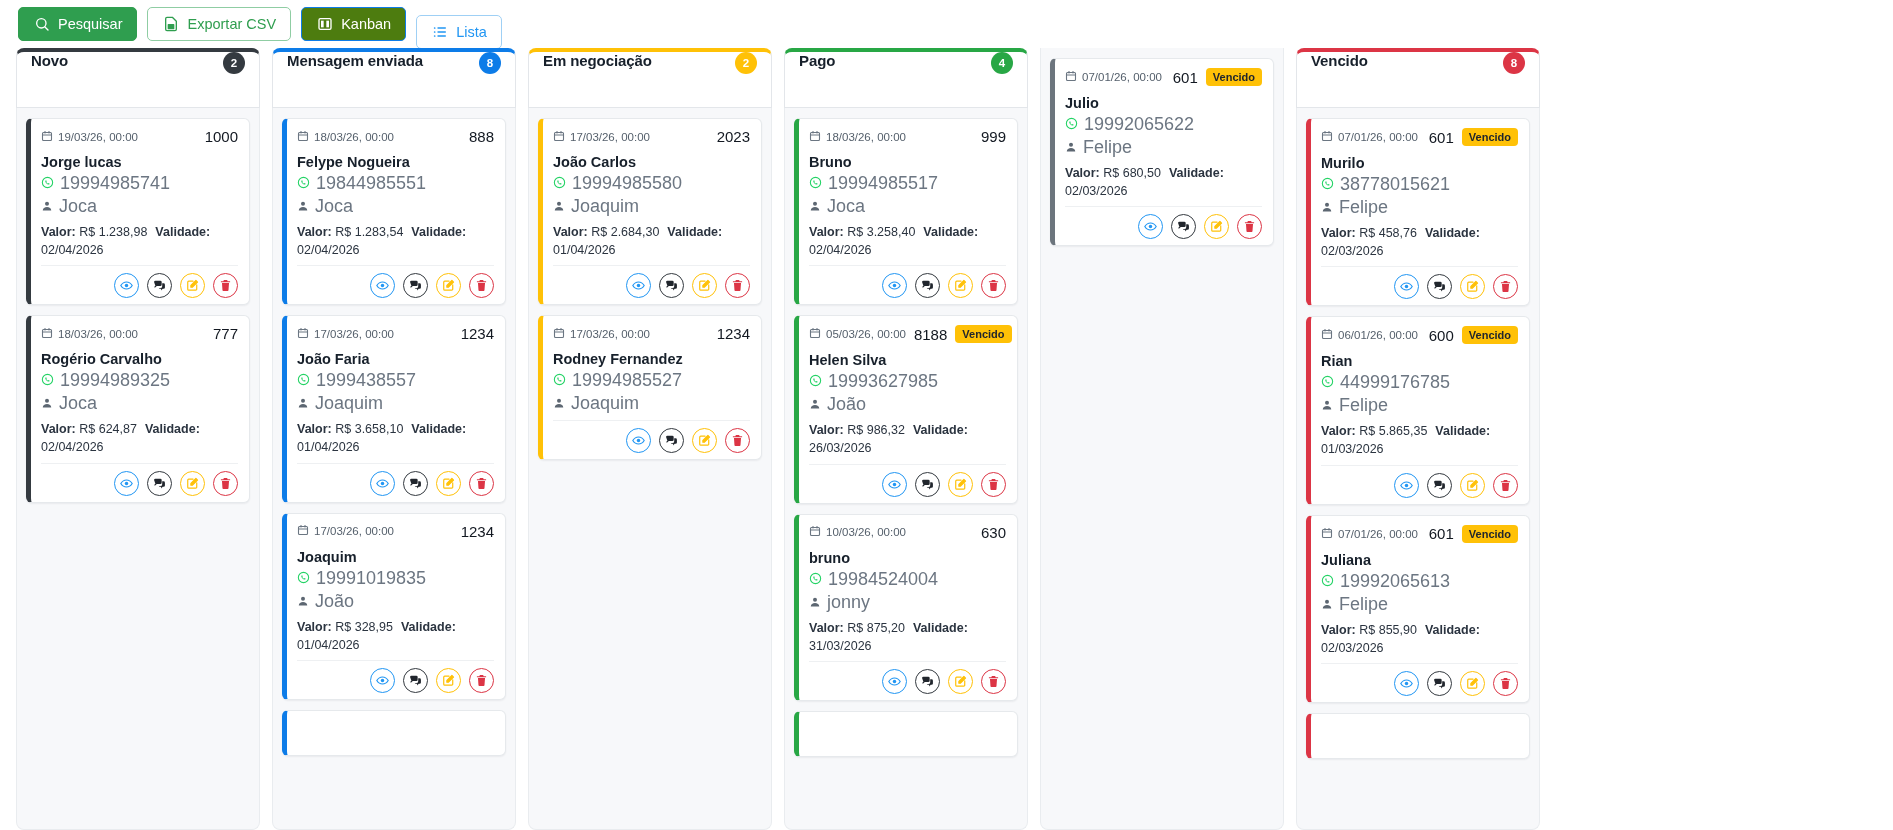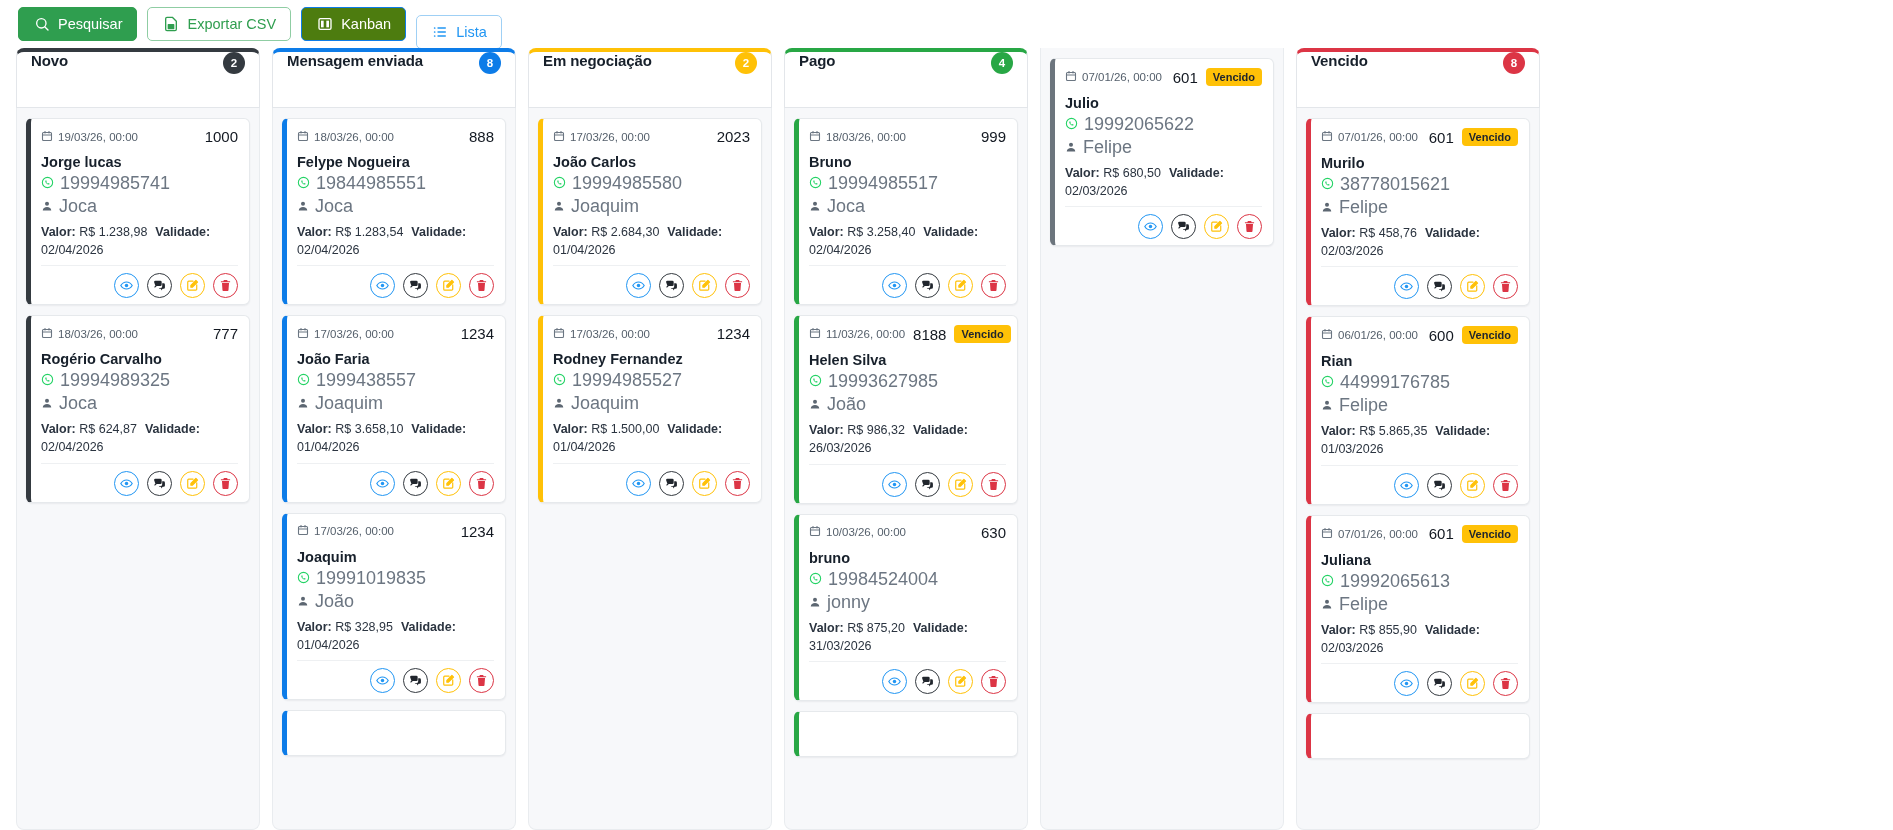--- a/index.html
+++ b/index.html
@@ -606,21 +606,20 @@
               </svg></span>
             <span>19994985527</span>
           </div>
           <div class="c-line">
             <span class="usr"><svg width="12" height="12" viewBox="0 0 24 24" fill="#5d6772">
                 <circle cx="12" cy="7.5" r="4"></circle>
                 <path d="M3.5 21c0-4.4 3.8-7 8.5-7s8.5 2.6 8.5 7z"></path>
               </svg></span>
             <span>Joaquim</span>
           </div>
-          <div class="c-vals"><b>Valor:</b> <span>R$ 1.500,00</span><span class="sep"></span><b>Validade:</b> <span>01/04/2026</span></div>
           <div class="c-actions">
             <span class="act act-view">
               <span>
                 <svg width="13" height="13" viewBox="0 0 24 24" fill="none" stroke="#2196f3" stroke-width="2.2">
                   <path d="M1.5 12S5.5 5.5 12 5.5 22.5 12 22.5 12 18.5 18.5 12 18.5 1.5 12 1.5 12z"></path>
                   <circle cx="12" cy="12" r="3.2" fill="#2196f3" stroke="none"></circle>
                 </svg>
               </span>
             </span>
             <span class="act act-chat">
@@ -721,21 +720,21 @@
         </div>
         <div class="card" style="border-left-color:#28a745">
           <div class="card-top">
             <span class="c-date">
               <span class="cal"><svg width="12" height="12" viewBox="0 0 24 24" fill="none" stroke="#6b7682" stroke-width="2.2" stroke-linecap="round" stroke-linejoin="round">
                   <rect x="3" y="5" width="18" height="16" rx="2"></rect>
                   <line x1="3" y1="10" x2="21" y2="10"></line>
                   <line x1="8" y1="3" x2="8" y2="6"></line>
                   <line x1="16" y1="3" x2="16" y2="6"></line>
                 </svg></span>
-              <span>11/03/26, 00:00</span>
+              <span>05/03/26, 00:00</span>
             </span>
             <span class="c-num">8188</span>
             <span class="c-chip">Vencido</span>
           </div>
           <div class="c-name">Helen Silva</div>
           <div class="c-line">
             <span class="wa"><svg width="13" height="13" viewBox="0 0 24 24" fill="none" stroke="#25d366" stroke-width="2">
                 <circle cx="12" cy="12" r="9.5"></circle>
                 <path d="M8.6 8.4c.4-.5 1-.4 1.2 0l.7 1.3c.2.4 0 .7-.3 1 -.3.3-.3.5-.1.9 .5.9 1.4 1.7 2.3 2.1 .4.2.6.1.9-.2 .3-.3.6-.5 1-.3l1.3.7c.5.2.5.8 0 1.2 -1 .9-2.6.8-4.4-.4 -1.6-1-2.8-2.5-3.2-4 -.3-1 -.1-1.8.6-2.3z" fill="#25d366" stroke="none"></path>
               </svg></span>

